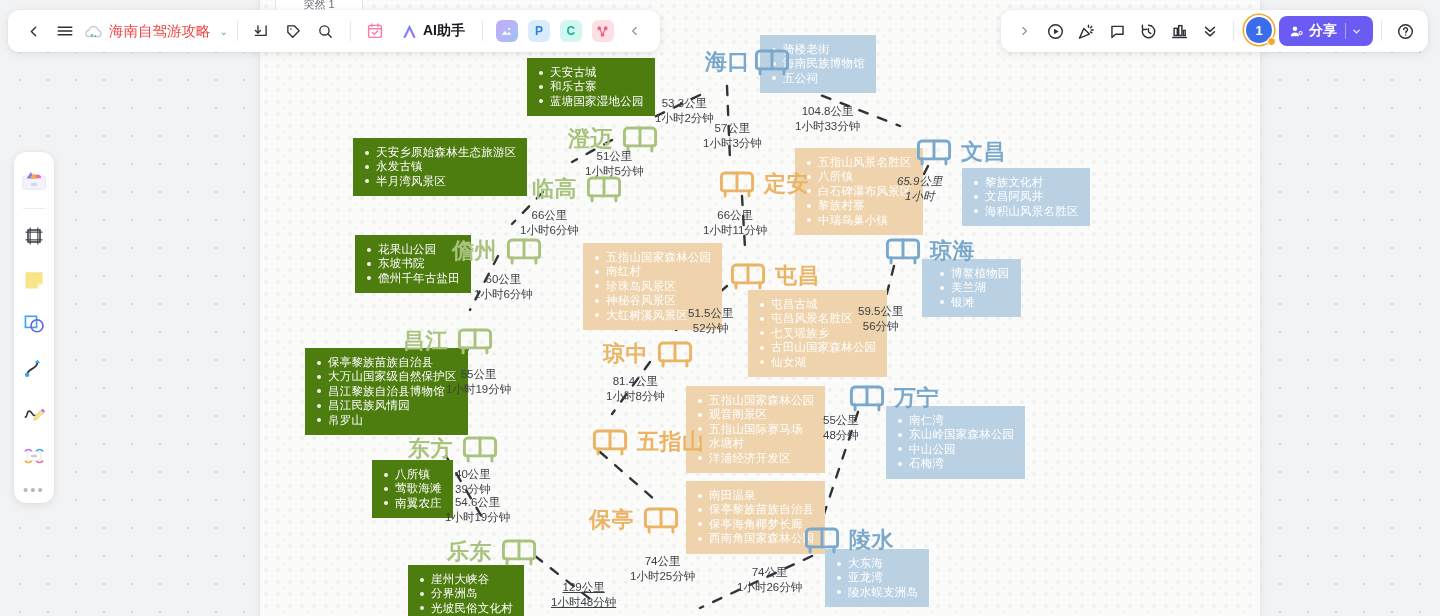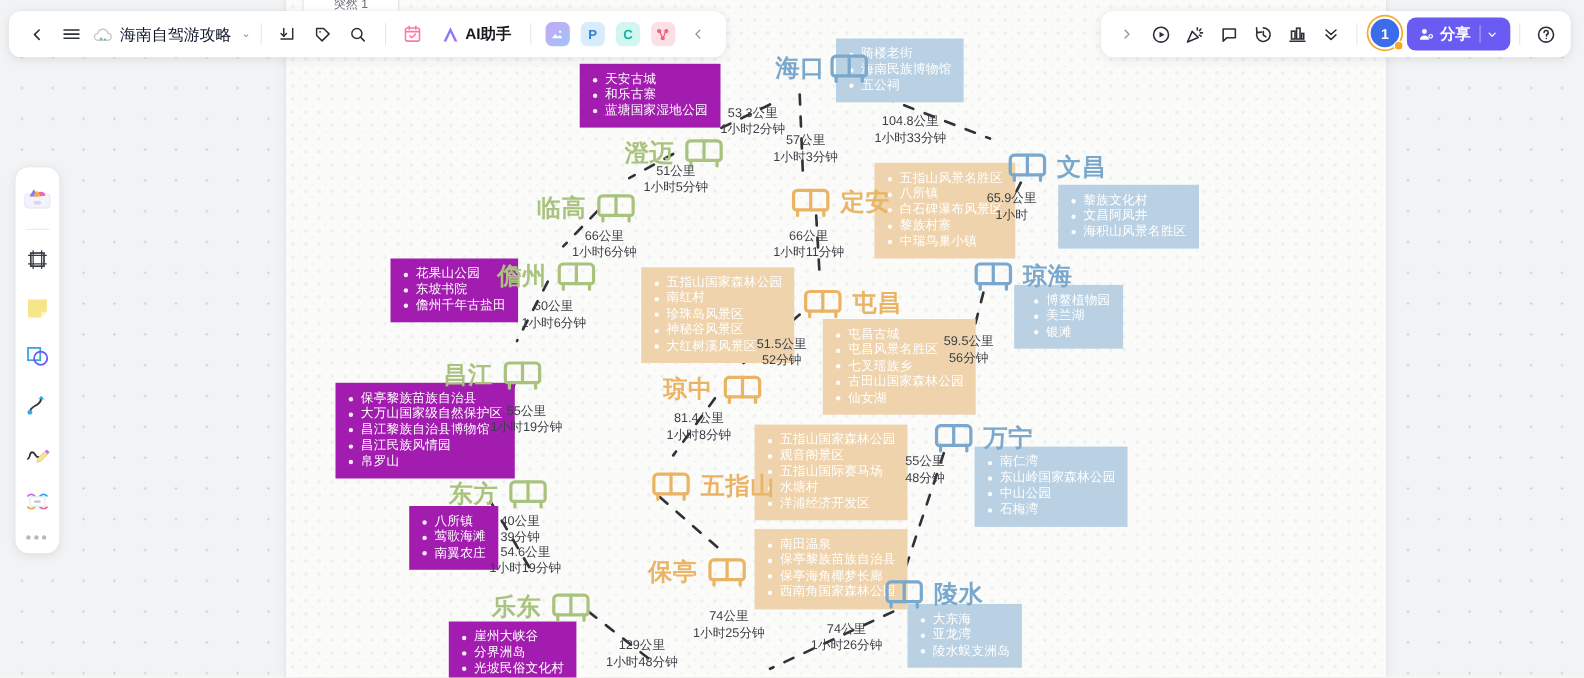--- a/index.html
+++ b/index.html
@@ -35,21 +35,21 @@
     background:#fff;border-radius:11px;display:flex;align-items:center;
     box-shadow:0 2px 10px rgba(0,0,0,.09), 0 0 0 .5px rgba(0,0,0,.035);
     padding:0 10px;gap:2px;z-index:40;}
   #toolbar2{position:absolute;right:12px;top:10px;height:42px;
     background:#fff;border-radius:11px;display:flex;align-items:center;
     box-shadow:0 2px 10px rgba(0,0,0,.09), 0 0 0 .5px rgba(0,0,0,.035);
     padding:0 8px;gap:1px;z-index:40;}
   .tb-btn{width:30px;height:30px;border-radius:7px;display:flex;align-items:center;
     justify-content:center;cursor:pointer;color:#2b2f36;flex:0 0 auto;}
   .tb-sep{width:1px;height:20px;background:#e6e7ea;margin:0 7px;flex:0 0 auto;}
-  .doc-title{font-size:14.5px;color:#0f172a;white-space:nowrap;padding:0 3px;}
+  .doc-title{font-size:14.5px;color:#ef4444;white-space:nowrap;padding:0 3px;}
   .chev{font-size:10px;color:#8a8f98;margin-left:4px;}
   .cloud-ic{width:22px;height:22px;display:flex;align-items:center;justify-content:center;}
   .ai-btn{display:flex;align-items:center;gap:4px;padding:0 8px;height:28px;border-radius:7px;cursor:pointer;}
   .ai-label{font-size:14px;color:#16181d;font-weight:600;white-space:nowrap;}
   .appic{width:22px;height:22px;border-radius:6px;display:flex;align-items:center;
     justify-content:center;font-size:12px;font-weight:700;color:#fff;}
 
   
   .avatar-wrap{width:28px;height:28px;position:relative;margin:0 4px;}
   .avatar{width:26px;height:26px;border-radius:50%;background:#3b6de8;color:#fff;
@@ -85,21 +85,21 @@
   .infobox li:before{content:"";position:absolute;left:3px;top:5.5px;width:4px;height:4px;
     border-radius:50%;background:rgba(255,255,255,.92);}
 
   .dist{position:absolute;font-size:11.5px;color:#3b3f46;line-height:14.5px;text-align:center;white-space:nowrap;}
 
   .g-blue  {color:#7aa8cc;}
   .g-green {color:#a9c37e;}
   .g-orange{color:#eab464;}
 
   .bg-blue  {background:#b9d1e3;}
-  .bg-green {background:#a21caf;}
+  .bg-green {background:#4d7c0f;}
   .bg-tan   {background:#eed3ac;}
 
   svg.link{position:absolute;left:0;top:0;width:1440px;height:616px;pointer-events:none;}
   .dash{stroke:#2f3237;stroke-width:2.4;fill:none;stroke-linecap:round;
         stroke-dasharray:9 11;}
 </style>
 </head>
 <body>
 
 <div id="canvas">
@@ -138,20 +138,27 @@
         <li>五公祠</li>
       </ul>
     </div>
     <div class="infobox bg-green" style="left: 527px; top: 58px;">
       <ul>
         <li>天安古城</li>
         <li>和乐古寨</li>
         <li>蓝塘国家湿地公园</li>
       </ul>
     </div>
+    <div class="infobox bg-green" style="left: 353px; top: 138px;">
+      <ul>
+        <li>天安乡原始森林生态旅游区</li>
+        <li>永发古镇</li>
+        <li>半月湾风景区</li>
+      </ul>
+    </div>
     <div class="infobox bg-green" style="left: 355px; top: 235px;">
       <ul>
         <li>花果山公园</li>
         <li>东坡书院</li>
         <li>儋州千年古盐田</li>
       </ul>
     </div>
     <div class="infobox bg-green" style="left: 305px; top: 348px;">
       <ul>
         <li>保亭黎族苗族自治县</li>
@@ -259,21 +266,21 @@
     </div>
     <div class="node" style="left: 568px; top: 122px;">
       <span class="cname g-green">澄迈</span>
       <svg class="van" width="44" height="34" viewBox="0 0 48 36" fill="none" stroke="#a9c37e" stroke-width="3.2" stroke-linecap="round" stroke-linejoin="round">
         <path d="M7 10 a4 4 0 0 1 4-4 h26 a4 4 0 0 1 4 4 v13 a2.5 2.5 0 0 1-2.5 2.5 h-29 A2.5 2.5 0 0 1 7 23 Z"></path>
         <line x1="24" y1="6" x2="24" y2="25.5"></line>
         <line x1="11" y1="25.5" x2="11" y2="31"></line>
         <line x1="37" y1="25.5" x2="37" y2="31"></line>
       </svg>
     </div>
-    <div class="node" style="left: 488px; top: 172px;">
+    <div class="node" style="left: 532px; top: 172px;">
       <span class="cname g-green">临高</span>
       <svg class="van" width="44" height="34" viewBox="0 0 48 36" fill="none" stroke="#a9c37e" stroke-width="3.2" stroke-linecap="round" stroke-linejoin="round">
         <path d="M7 10 a4 4 0 0 1 4-4 h26 a4 4 0 0 1 4 4 v13 a2.5 2.5 0 0 1-2.5 2.5 h-29 A2.5 2.5 0 0 1 7 23 Z"></path>
         <line x1="24" y1="6" x2="24" y2="25.5"></line>
         <line x1="11" y1="25.5" x2="11" y2="31"></line>
         <line x1="37" y1="25.5" x2="37" y2="31"></line>
       </svg>
     </div>
     <div class="node" style="left: 452px; top: 234px;">
       <span class="cname g-green">儋州</span>
@@ -433,33 +440,33 @@
       <div>1小时8分钟</div>
     </div>
     <div class="dist" style="left: 455px; top: 467px;">
       <div>40公里</div>
       <div>39分钟</div>
     </div>
     <div class="dist" style="left: 795px; top: 104px;">
       <div>104.8公里</div>
       <div>1小时33分钟</div>
     </div>
-    <div class="dist" style="left: 897px; top: 174px;">
+    <div class="dist" style="left: 897px; top: 174px; font-style: italic;">
       <div>65.9公里</div>
       <div>1小时</div>
     </div>
     <div class="dist" style="left: 858px; top: 304px;">
       <div>59.5公里</div>
       <div>56分钟</div>
     </div>
     <div class="dist" style="left: 823px; top: 413px;">
       <div>55公里</div>
       <div>48分钟</div>
     </div>
-    <div class="dist" style="left: 551px; top: 580px;">
+    <div class="dist" style="left: 551px; top: 580px; text-decoration: underline;">
       <div>129公里</div>
       <div>1小时48分钟</div>
     </div>
     <div class="dist" style="left: 630px; top: 554px;">
       <div>74公里</div>
       <div>1小时25分钟</div>
     </div>
     <div class="dist" style="left: 737px; top: 565px;">
       <div>74公里</div>
       <div>1小时26分钟</div>

